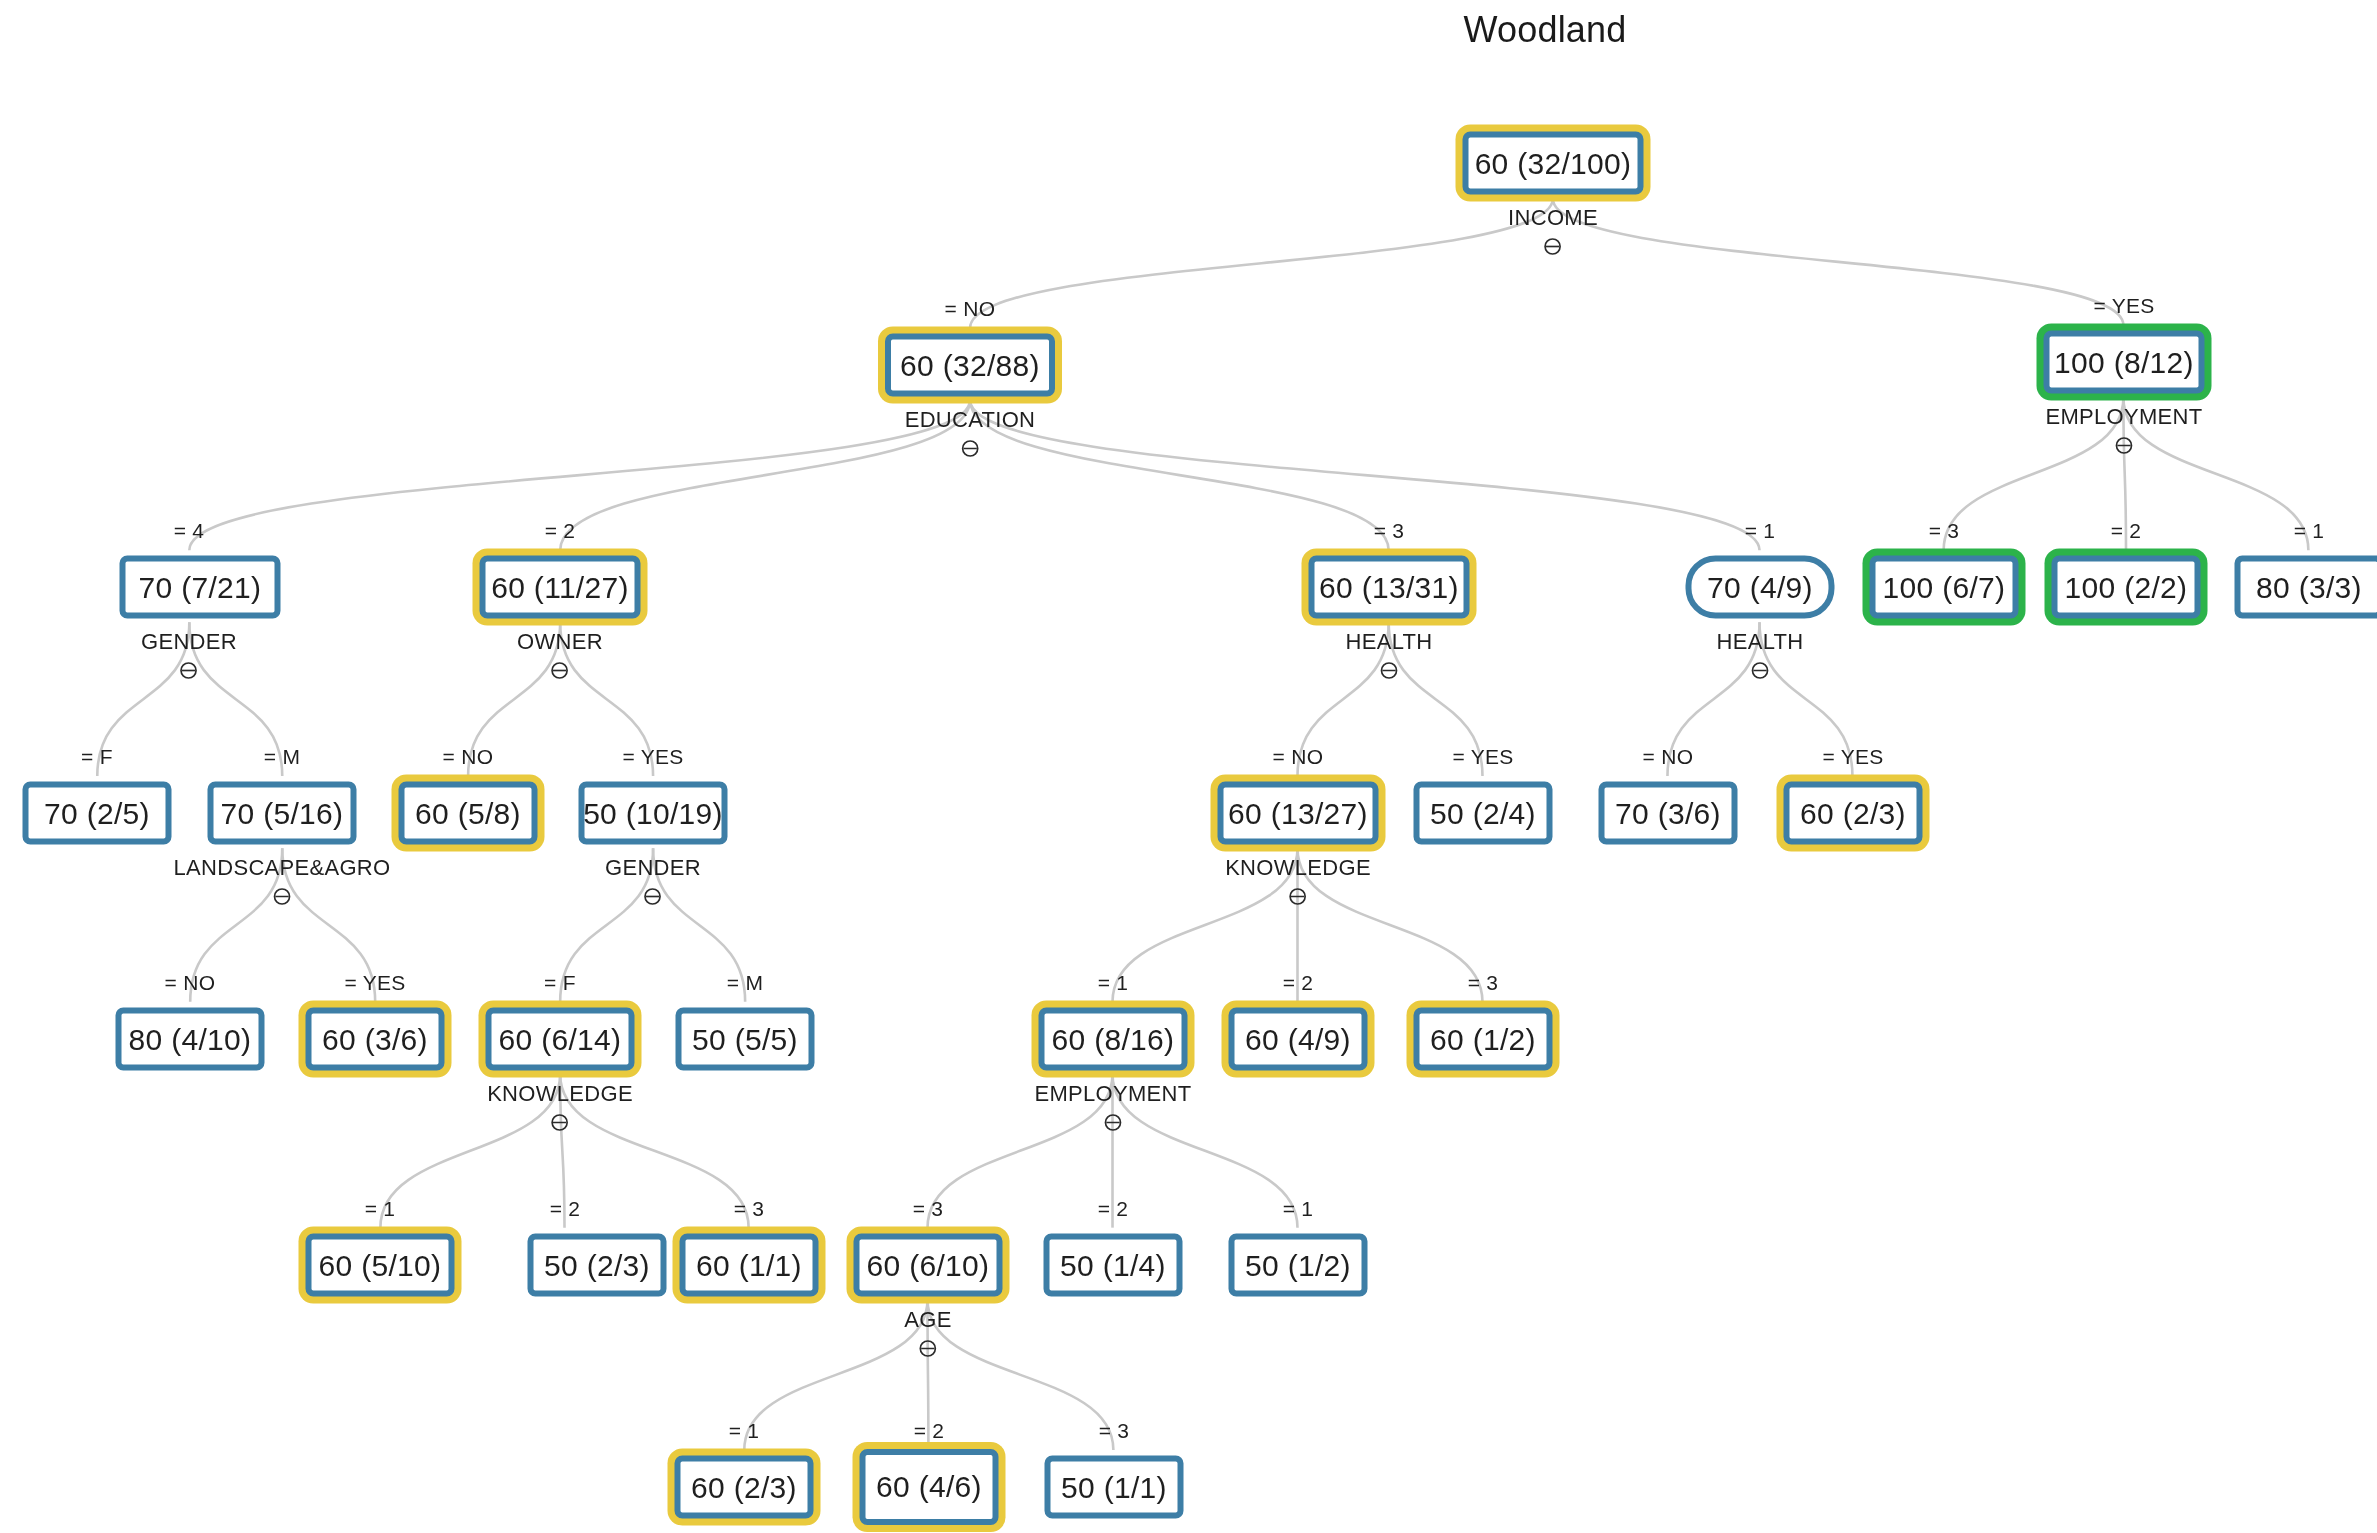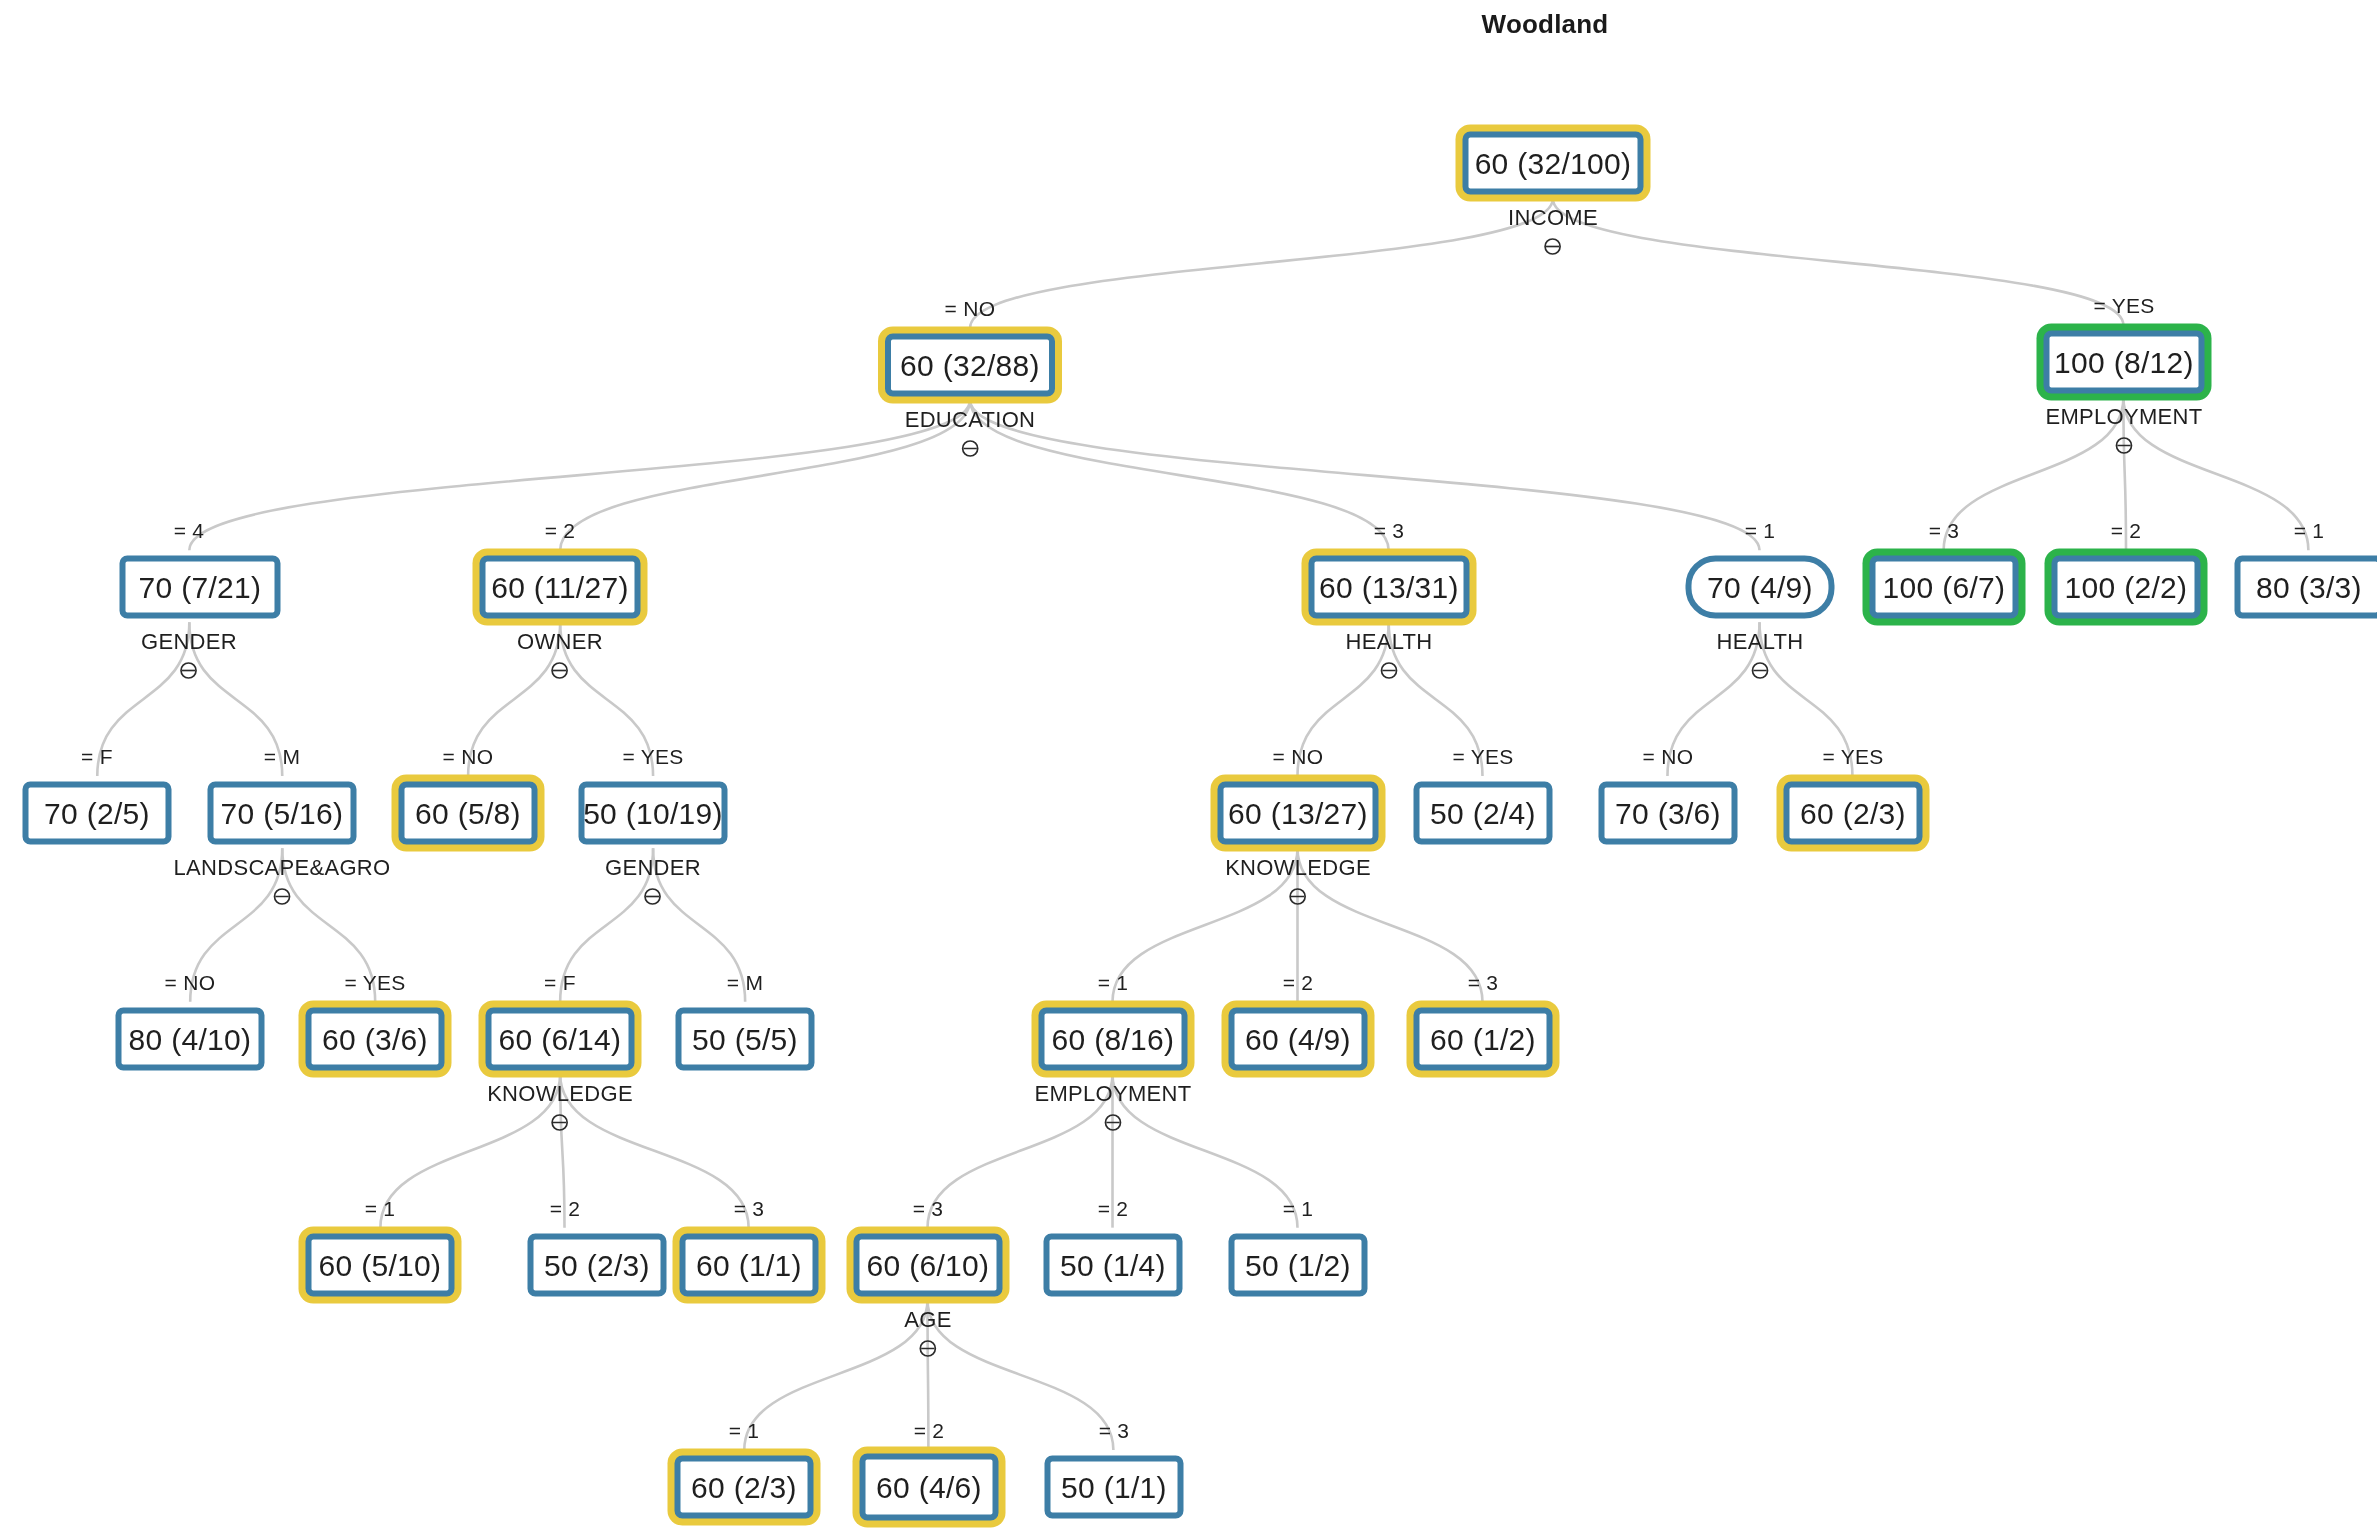--- a/index.html
+++ b/index.html
@@ -10,23 +10,23 @@
     height:1533px;
     background:#ffffff;
     overflow:hidden;
   }
   #edge-layer{
     position:absolute;left:0;top:0;width:2377px;height:1533px;
     pointer-events:none;
   }
   .diagram-title{
     position:absolute;
-    font-size:26px;
+    font-size:36px;
     color:#1a1a1a;
-    font-weight:700;
+    font-weight:400;
     white-space:nowrap;
     transform:translateX(-50%);
     letter-spacing:0.2px;
   }
   
   .node{
     position:absolute;
     box-sizing:border-box;
     background:#ffffff;
     border:6px solid #3d7ea6;
@@ -299,21 +299,21 @@
       </div>
       <div class="node" style="left: 1113px; top: 1265px; width: 139px; height: 63px;">
         <span class="node-text">50 (1/4)</span>
       </div>
       <div class="node" style="left: 1298px; top: 1265px; width: 139px; height: 63px;">
         <span class="node-text">50 (1/2)</span>
       </div>
       <div class="node hl-yellow" style="left: 744px; top: 1487px; width: 139px; height: 63px;">
         <span class="node-text">60 (2/3)</span>
       </div>
-      <div class="node hl-yellow" style="left: 929px; top: 1487px; width: 139px; height: 67px;">
+      <div class="node hl-yellow" style="left: 929px; top: 1487px; width: 139px; height: 76px;">
         <span class="node-text">60 (4/6)</span>
       </div>
       <div class="node" style="left: 1114px; top: 1487px; width: 139px; height: 63px;">
         <span class="node-text">50 (1/1)</span>
       </div>
       <div class="edge-label" style="left: 970px; top: 309px;">= NO</div>
       <div class="edge-label" style="left: 2124px; top: 306px;">= YES</div>
       <div class="edge-label" style="left: 189px; top: 531px;">= 4</div>
       <div class="edge-label" style="left: 560px; top: 531px;">= 2</div>
       <div class="edge-label" style="left: 1389px; top: 531px;">= 3</div>

